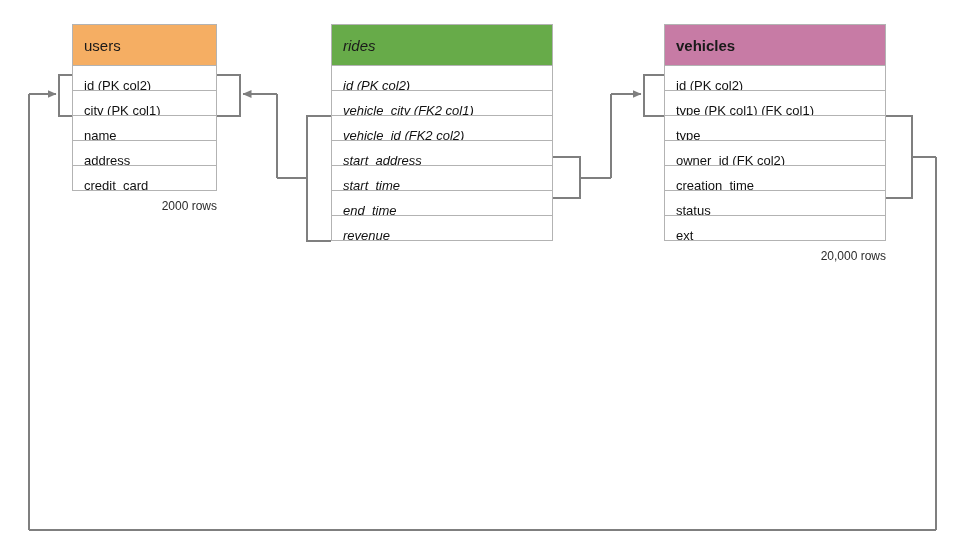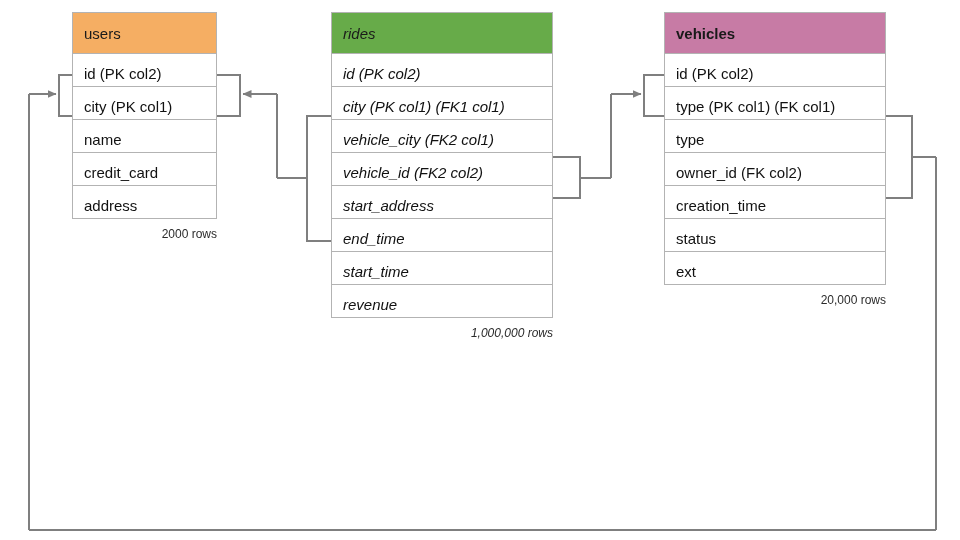--- a/index.html
+++ b/index.html
@@ -30,27 +30,28 @@
   .entity-header {
     box-sizing: border-box;
     height: 42px;
     line-height: 42px;
     padding: 0 0 0 11px;
     font-size: 15px;
     color: #1a1a1a;
     border: 1px solid #b3b3b3;
     white-space: nowrap;
     overflow: hidden;
+    margin-top: 12px;
   }
   .entity-field {
     box-sizing: border-box;
-    height: 33px;
+    height: 25px;
     line-height: 40px;
     padding: 0 0 0 11px;
-    font-size: 15px;
+    font-size: 13px;
     color: #111111;
     background: #ffffff;
     border: 1px solid #b3b3b3;
     border-top: none;
     white-space: nowrap;
     overflow: hidden;
   }
   .entity-rowcount {
     box-sizing: border-box;
     padding: 8px 0 0 11px;
@@ -130,57 +131,53 @@
     <div class="entity-field">
       <span>id (PK col2)</span>
     </div>
     <div class="entity-field">
       <span>city (PK col1)</span>
     </div>
     <div class="entity-field">
       <span>name</span>
     </div>
     <div class="entity-field">
+      <span>address</span>
+    </div>
+    <div class="entity-field">
       <span>credit_card</span>
-    </div>
-    <div class="entity-field">
-      <span>address</span>
     </div>
     <div class="entity-rowcount">2000 rows</div>
   </div>
 
   <div class="entity" style="left:331px; top:12px; width:222px;font-style:italic;">
     <div class="entity-header" style="background:#67ab49;">
       <span>rides</span>
     </div>
     <div class="entity-field">
       <span>id (PK col2)</span>
     </div>
     <div class="entity-field">
-      <span>city (PK col1) (FK1 col1)</span>
-    </div>
-    <div class="entity-field">
       <span>vehicle_city (FK2 col1)</span>
     </div>
     <div class="entity-field">
       <span>vehicle_id (FK2 col2)</span>
     </div>
     <div class="entity-field">
       <span>start_address</span>
     </div>
     <div class="entity-field">
+      <span>start_time</span>
+    </div>
+    <div class="entity-field">
       <span>end_time</span>
     </div>
     <div class="entity-field">
-      <span>start_time</span>
-    </div>
-    <div class="entity-field">
       <span>revenue</span>
     </div>
-    <div class="entity-rowcount">1,000,000 rows</div>
   </div>
 
   <div class="entity" style="left:664px; top:12px; width:222px;">
     <div class="entity-header" style="background:#c77ba5;font-weight:bold;">
       <span>vehicles</span>
     </div>
     <div class="entity-field">
       <span>id (PK col2)</span>
     </div>
     <div class="entity-field">

